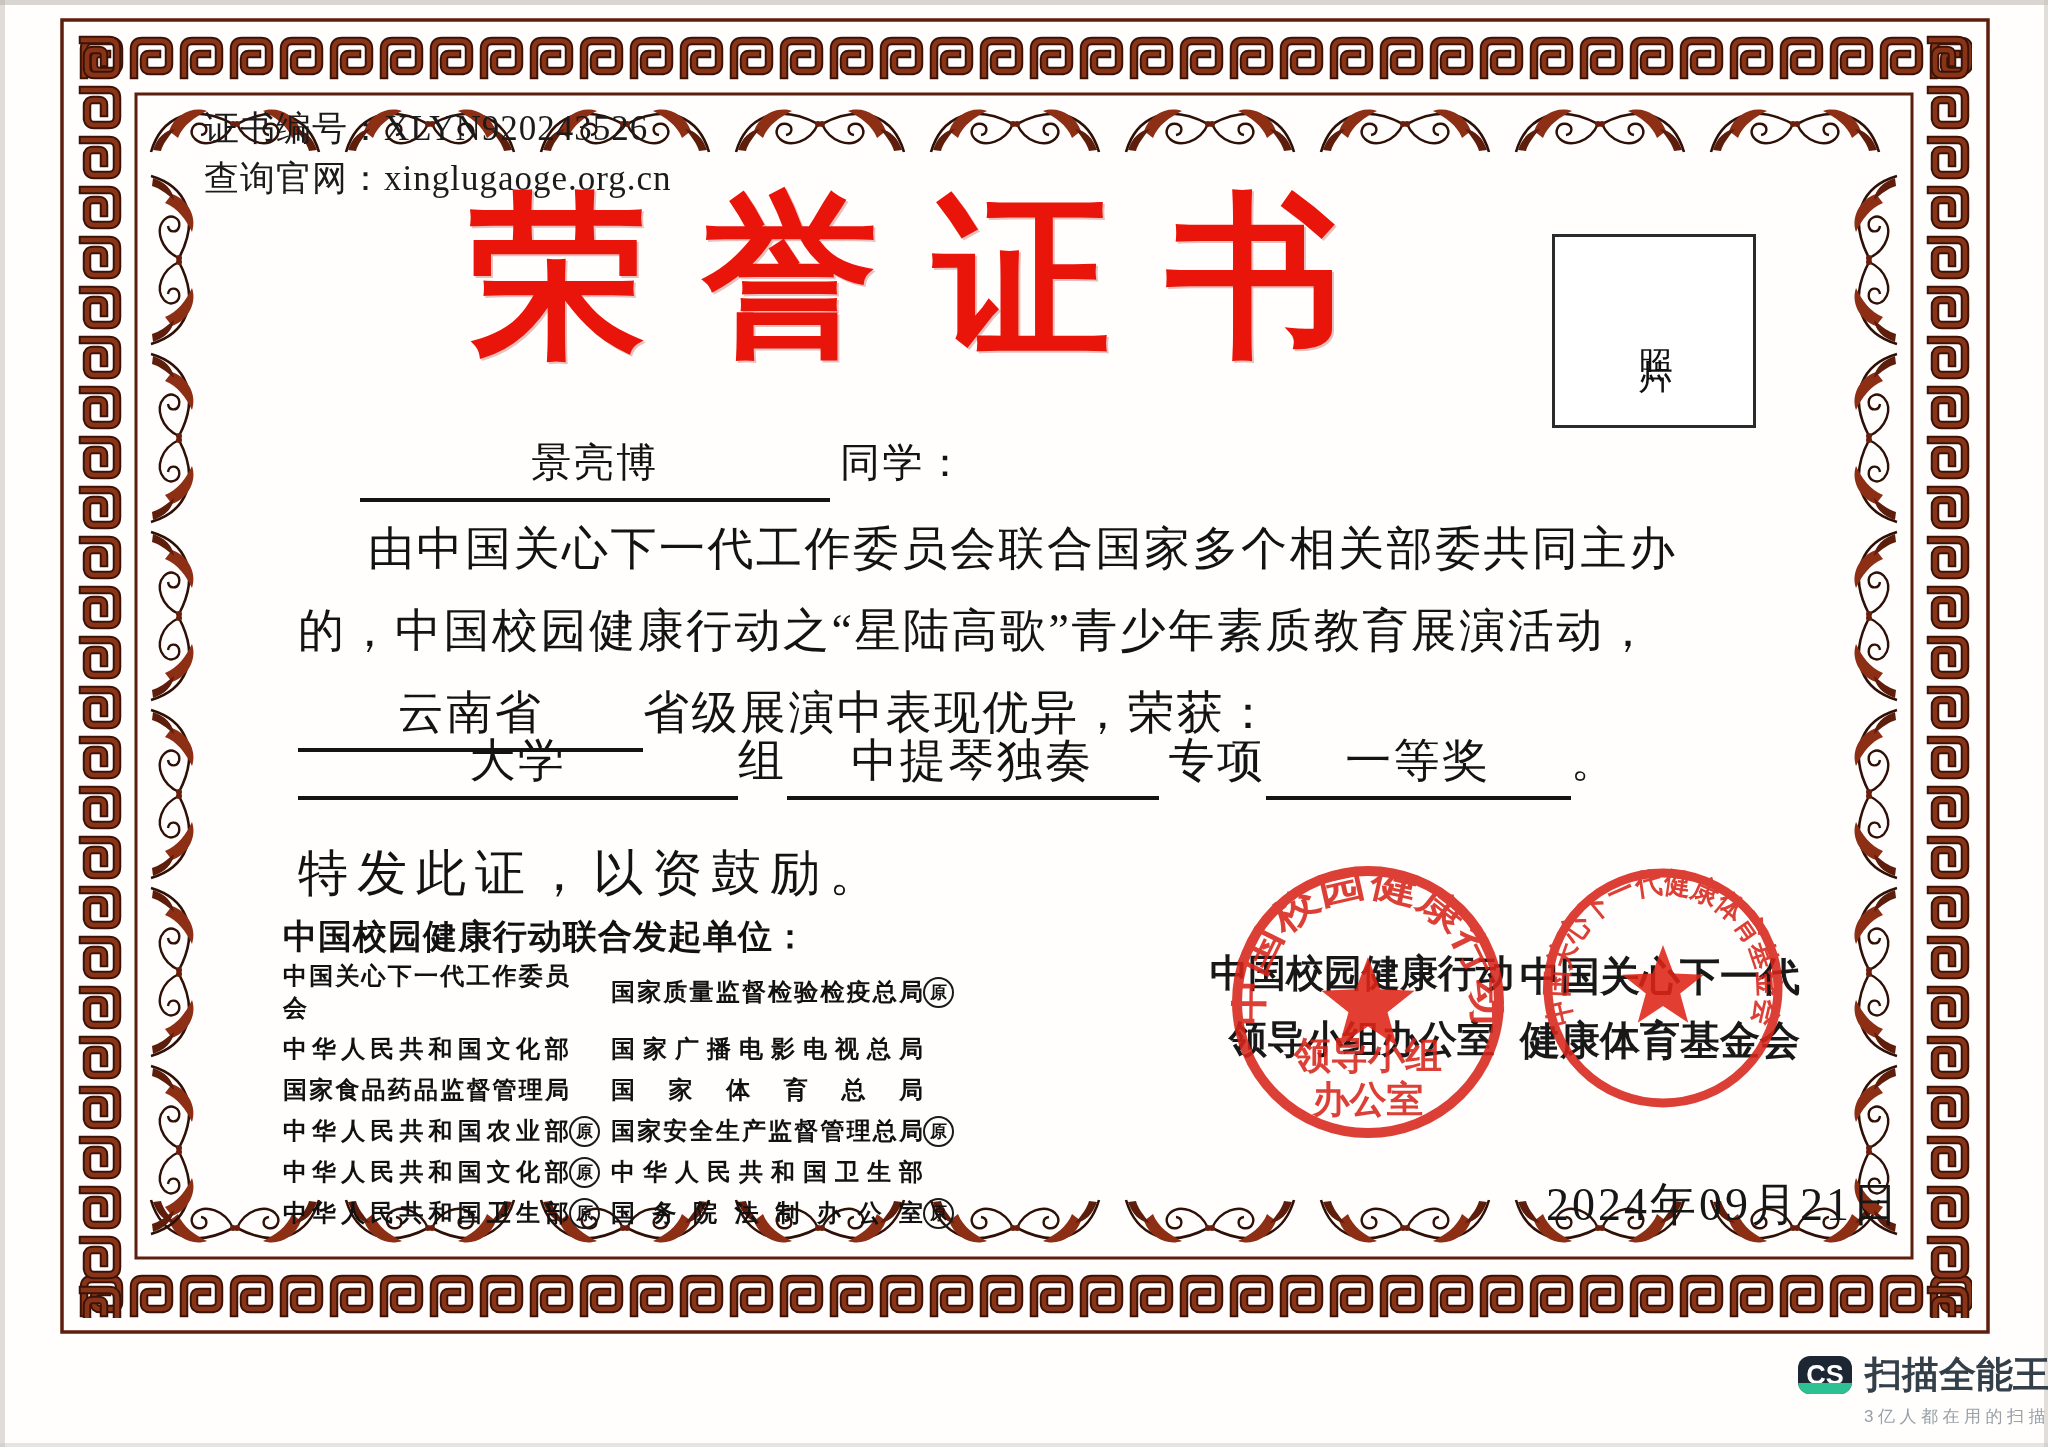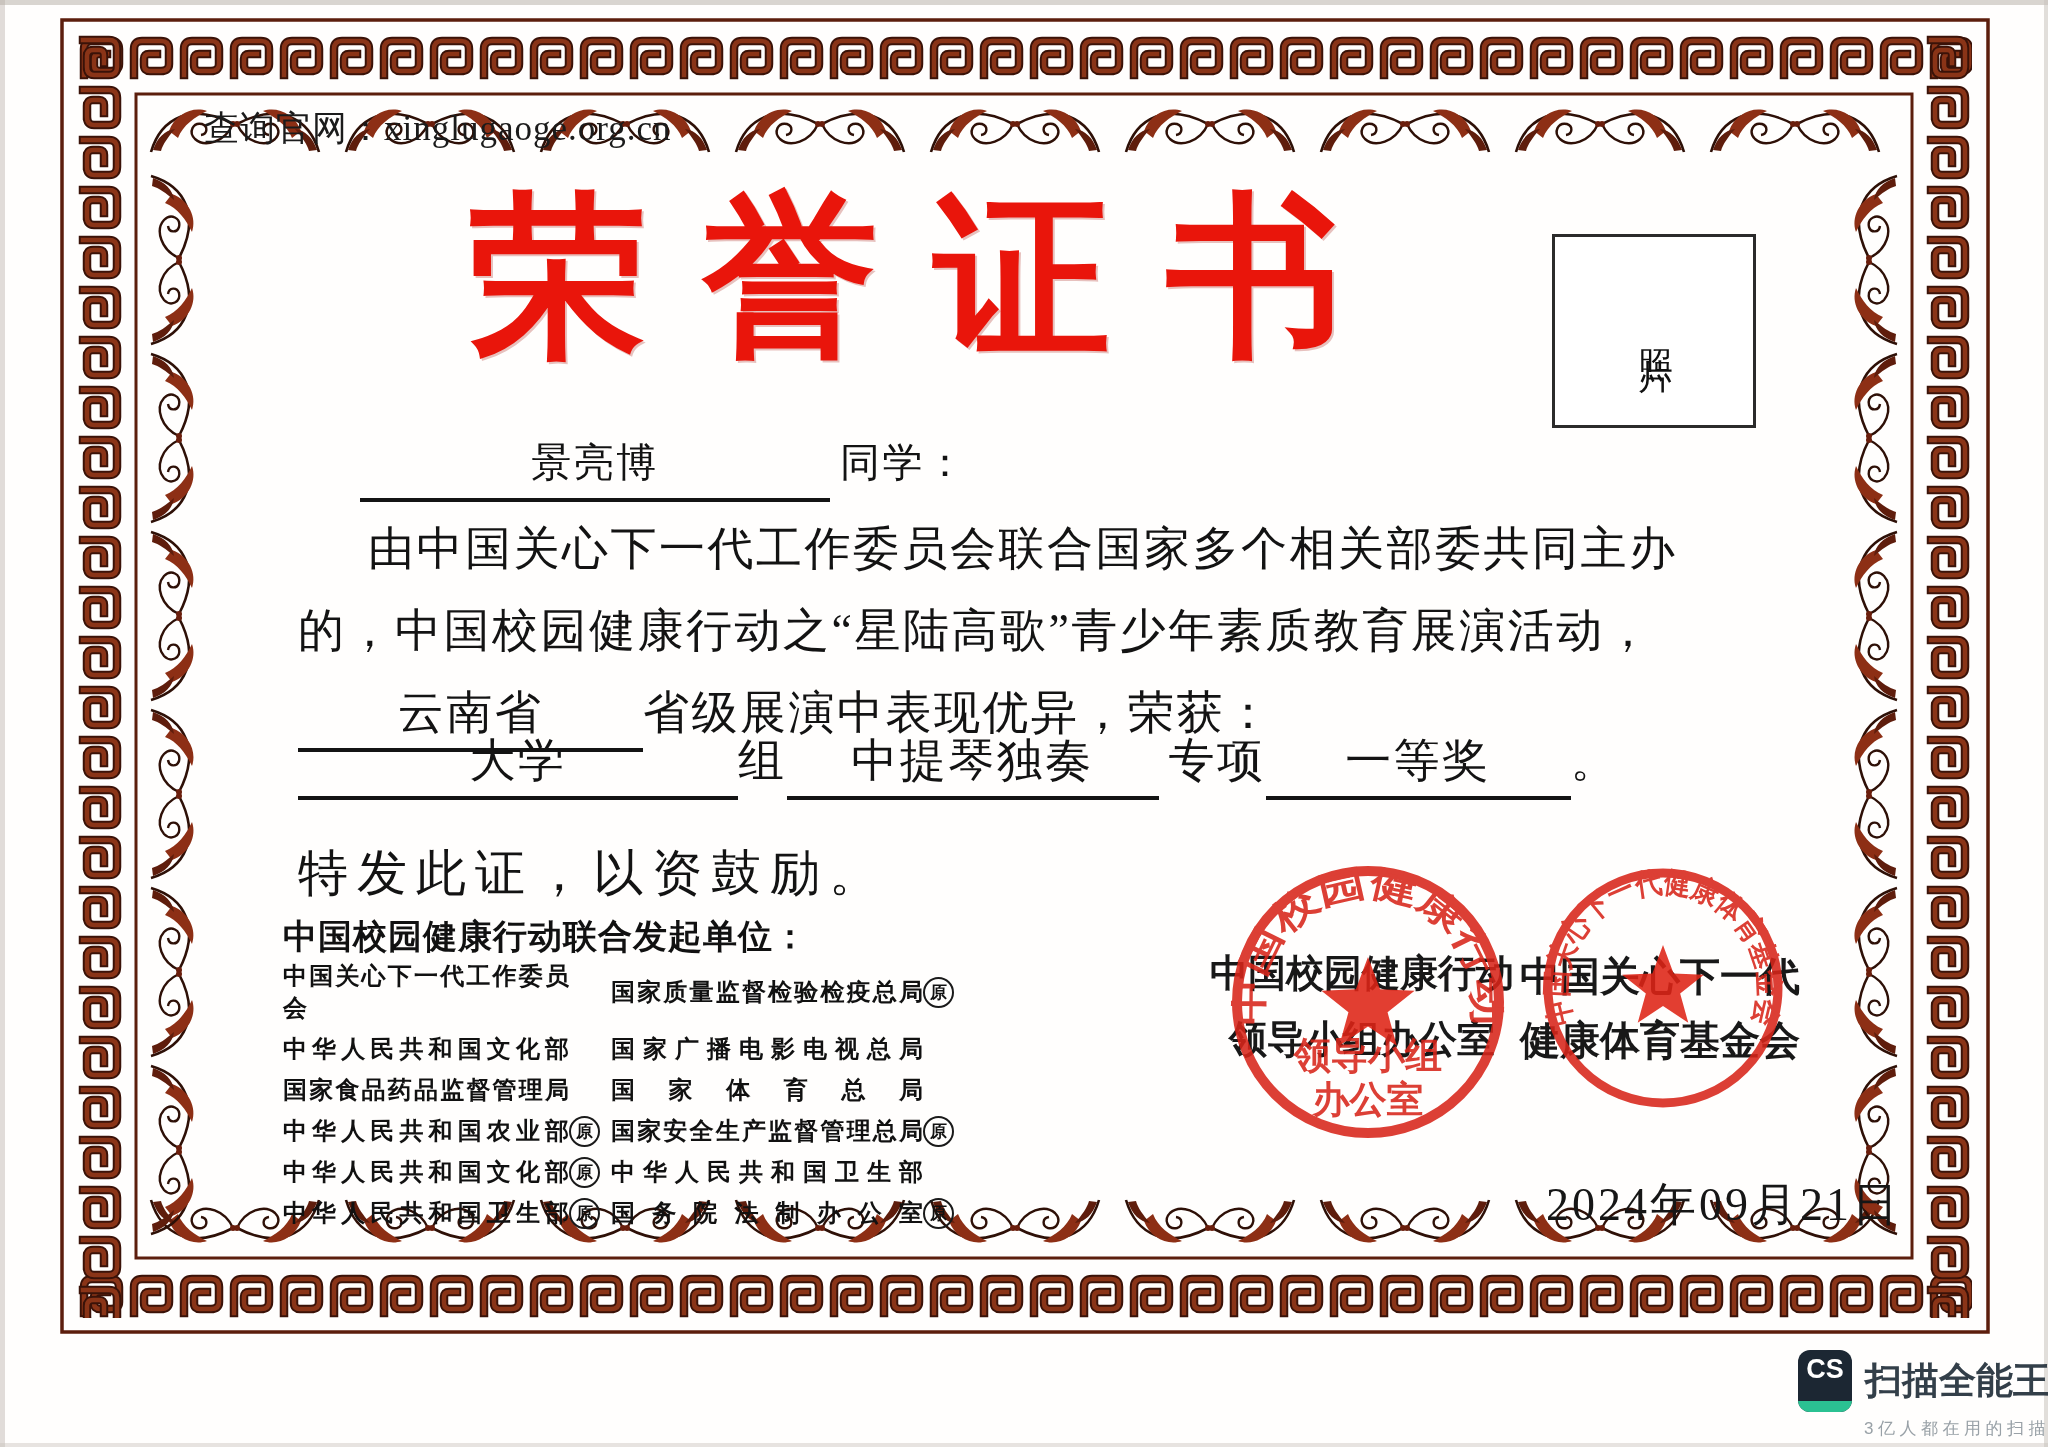--- a/index.html
+++ b/index.html
@@ -47,21 +47,21 @@
   .date{left:1546px;top:1174px;font-size:46px;letter-spacing:3px;color:#161616;}
   
   .sealBlackL{font:bold 38px "Liberation Serif",serif;fill:#181818;}
   .sealBlackR{font:bold 40px "Liberation Serif",serif;fill:#181818;}
   .sealArcL{font:bold 37px "Liberation Serif",serif;fill:#d8251a;}
   .sealArcR{font:bold 30px "Liberation Serif",serif;fill:#d8251a;}
   .sealRedLine{font:bold 37px "Liberation Serif",serif;fill:#d8251a;}
   
   .wm{left:1798px;top:1350px;width:246px;}
   .wm-row{display:flex;align-items:center;gap:13px;}
-  .cs-logo{position:relative;width:54px;height:62px;border-radius:12px;background:#1c2733;overflow:hidden;flex:0 0 auto;}
+  .cs-logo{position:relative;width:54px;height:38px;border-radius:12px;background:#1c2733;overflow:hidden;flex:0 0 auto;}
   .cs-txt{position:absolute;left:0;top:-3px;width:100%;height:44px;display:flex;align-items:center;justify-content:center;
           color:#fff;font-size:27px;font-weight:bold;font-family:"Liberation Sans",sans-serif;}
   .cs-strip{position:absolute;left:0;bottom:0;width:100%;height:11px;background:#2bc192;}
   .wm-name{font-size:37px;font-weight:bold;color:#333f49;white-space:nowrap;}
   .wm-sub{margin-top:5px;margin-left:66px;font-size:17px;color:#99a1a7;letter-spacing:4.5px;white-space:nowrap;}
 </style>
 </head>
 <body>
 
 <div class="page">
@@ -140,20 +140,23 @@
       <use href="#gm" transform="translate(1843,1060) rotate(90) scale(1,-1)"></use>
   </svg>
 
   <div class="abs edge-t"></div>
   <div class="abs edge-l"></div>
   <div class="abs edge-r"></div>
   <div class="abs edge-b"></div>
 
   <div class="abs info">
     <div>
+      <span>证书编号：</span><span>XLYN920243526</span>
+    </div>
+    <div>
       <span>查询官网：</span><span>xinglugaoge.org.cn</span>
     </div>
   </div>
 
   <div class="abs title">荣誉证书</div>
 
   <div class="abs photo">
     <span class="photo-label">照片</span>
   </div>
 

